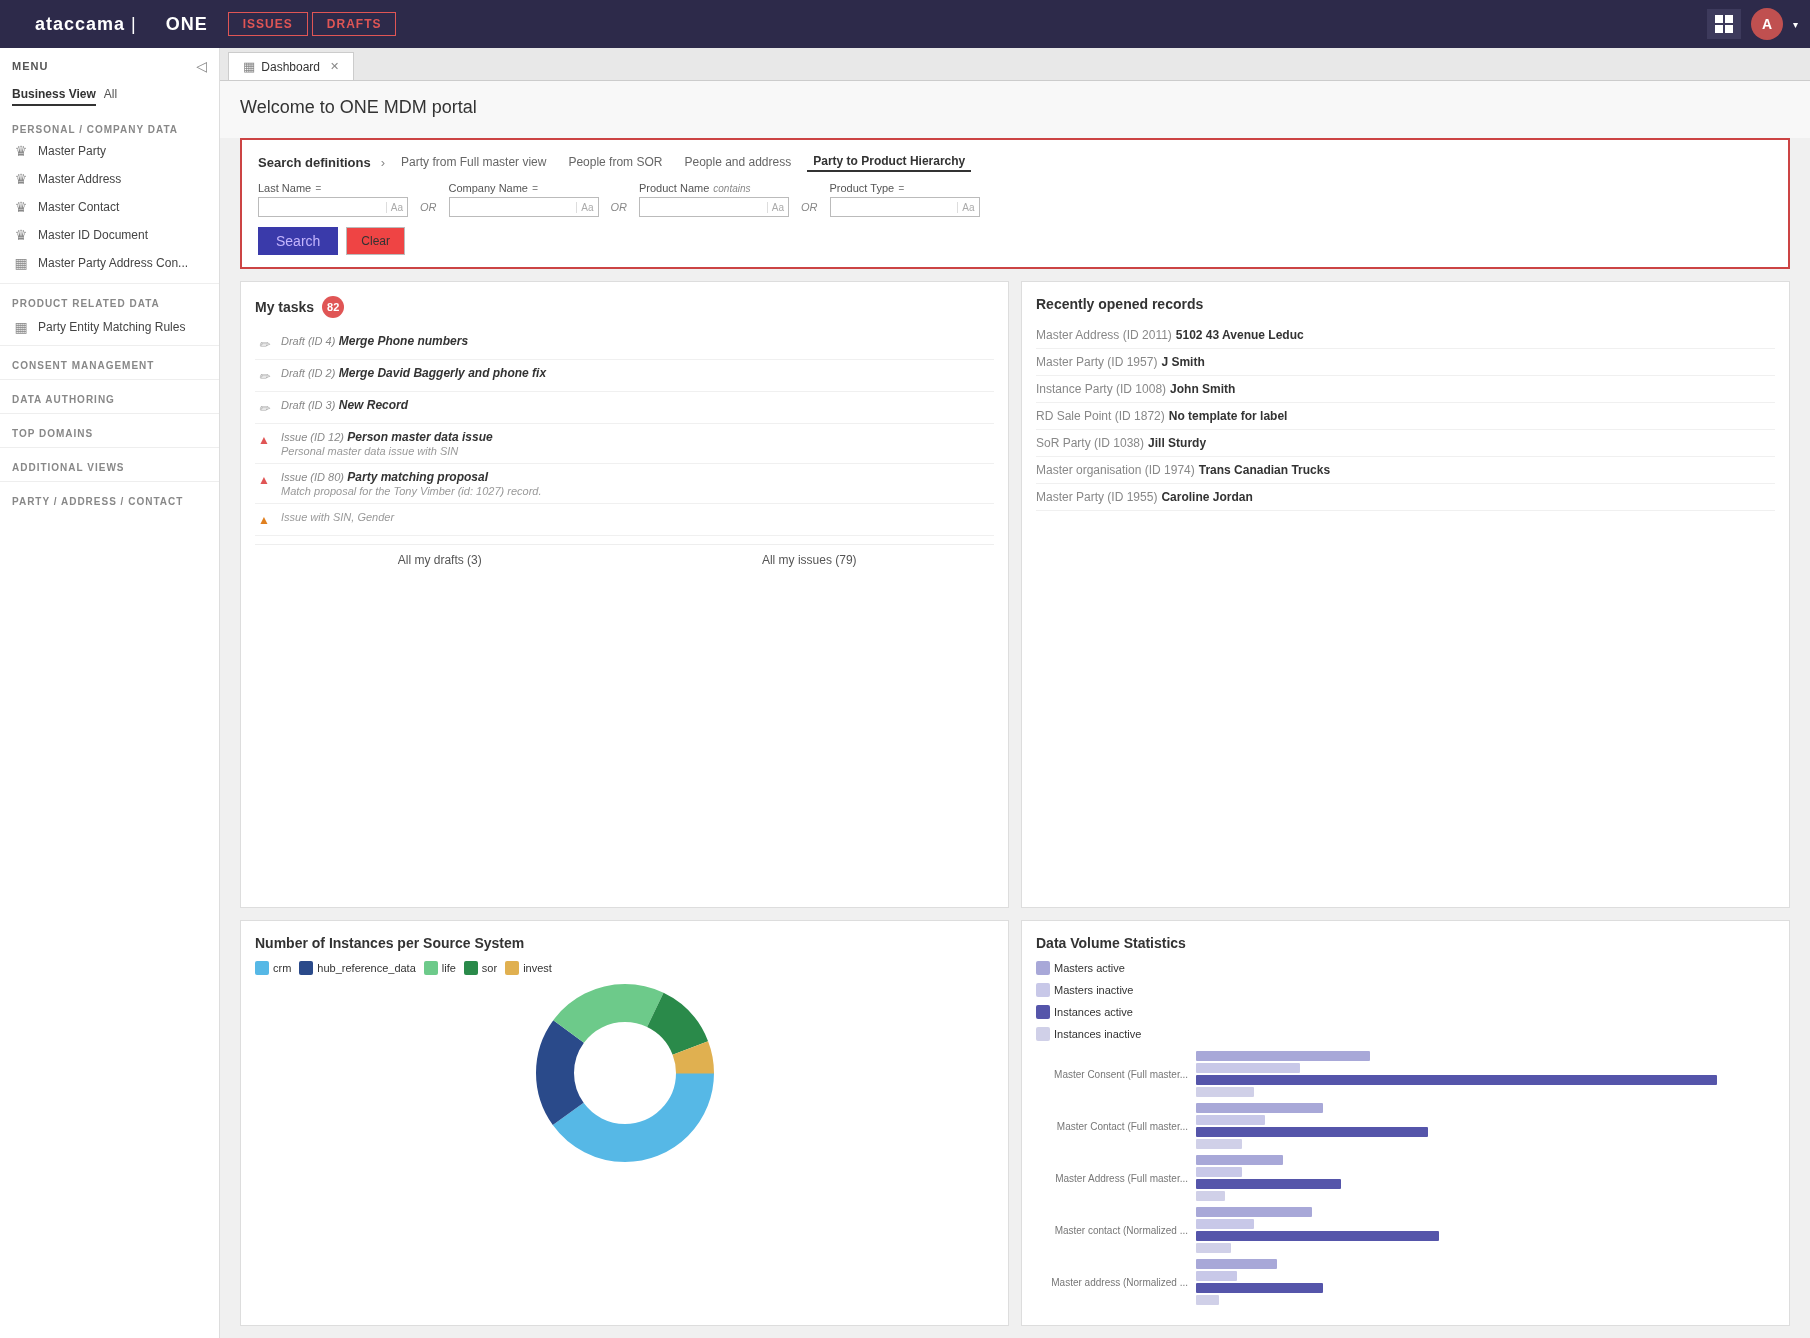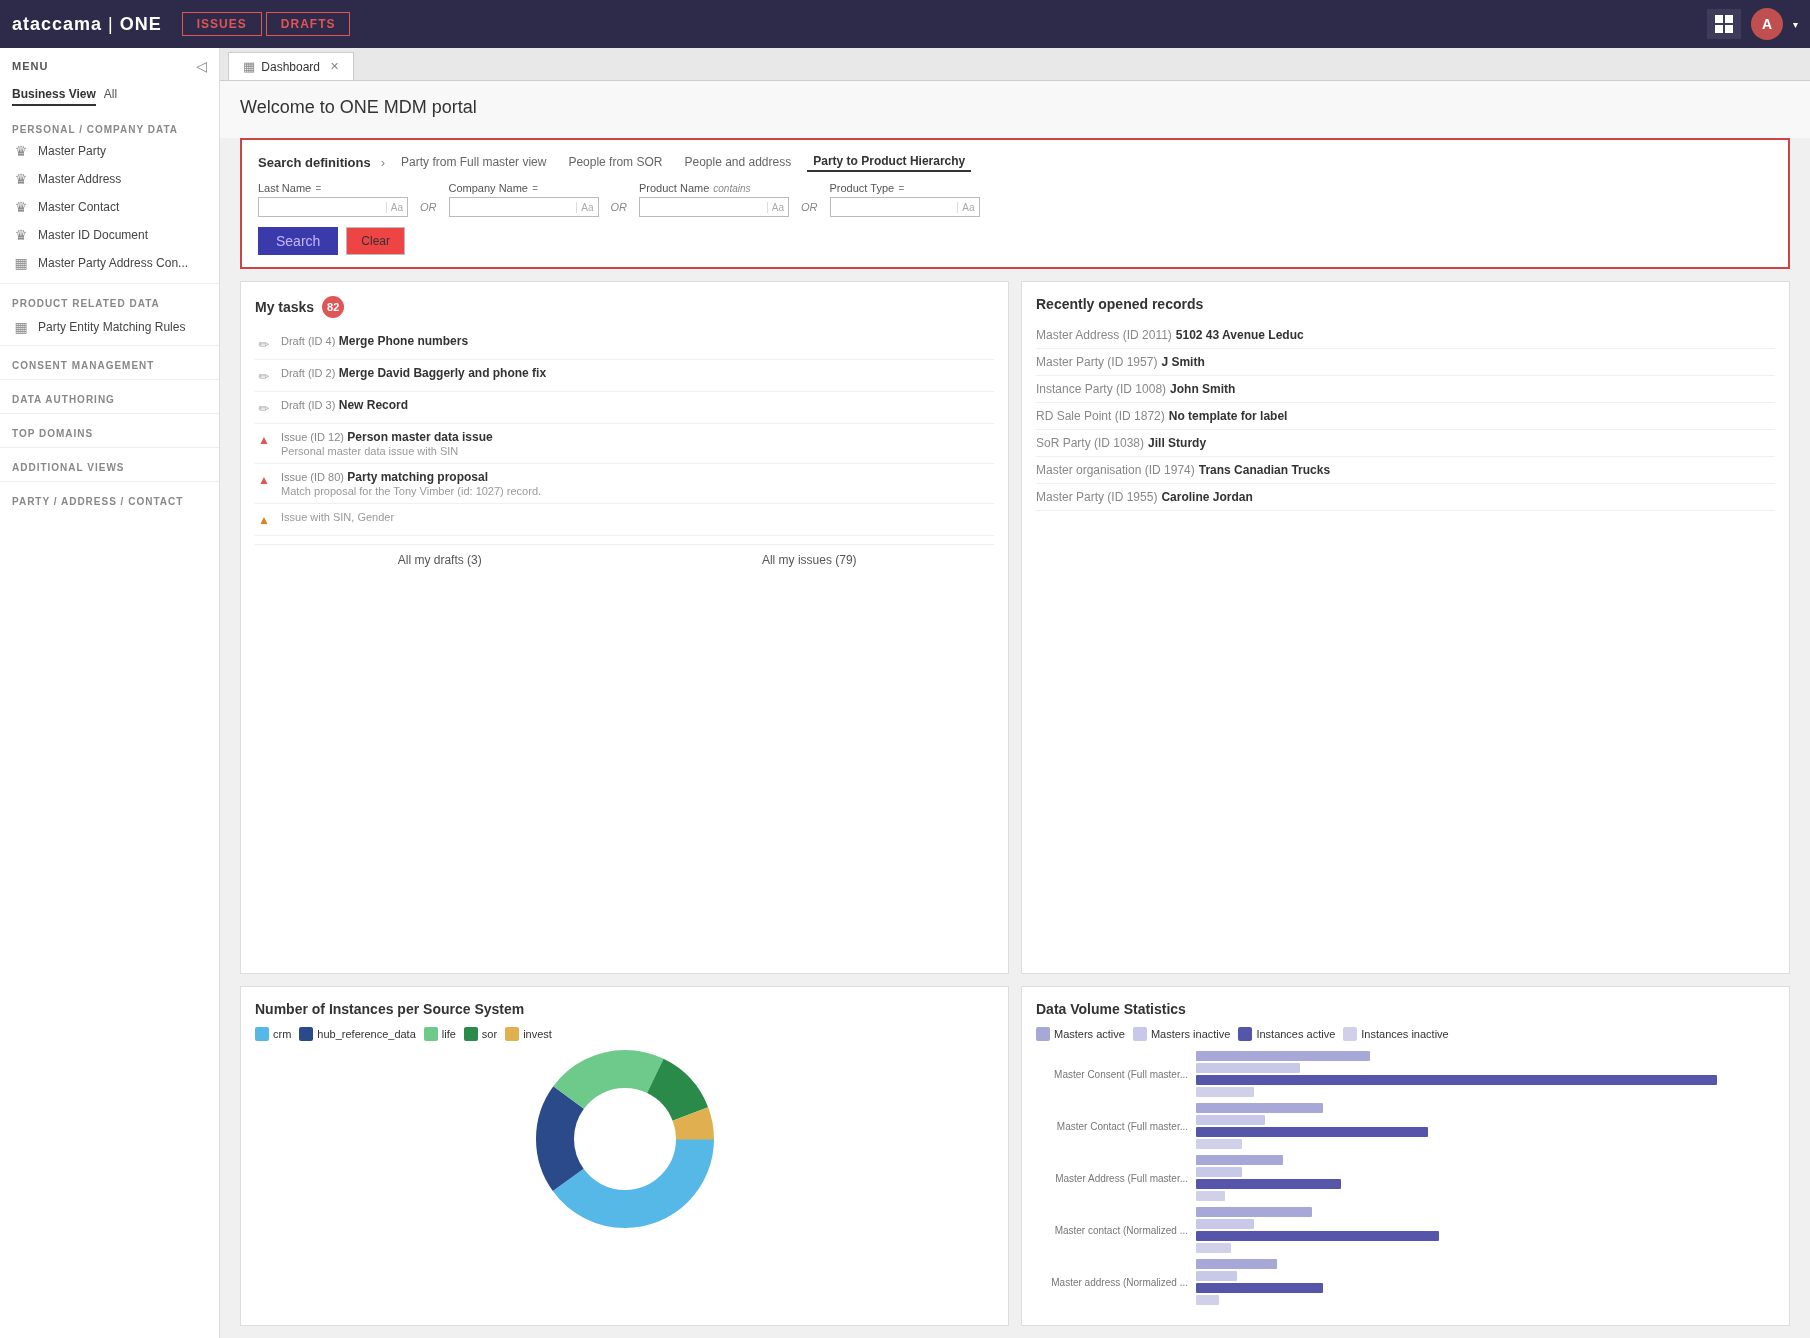--- a/index.html
+++ b/index.html
@@ -1,21 +1,21 @@
 <!DOCTYPE html>
 <html><head>
   <meta charset="utf-8">
   <style>
     * { box-sizing: border-box; margin: 0; padding: 0; }
     body { font-family: 'Segoe UI', Arial, sans-serif; font-size: 13px; background: #f0f0f0; color: #333; overflow: hidden; }
 
     
     .topbar { display: flex; align-items: center; background: #2d2a4a; height: 48px; padding: 0 12px; position: relative; }
     .logo { color: white; font-size: 18px; font-weight: 300; letter-spacing: 1px; margin-right: 20px; white-space: nowrap; }
-    .logo span { font-weight: 700; }
+    .logo span { font-weight: 700; margin-left: 23px; }
     .topbar-tabs { display: flex; gap: 4px; }
     .topbar-tab { color: #e05555; font-size: 12px; font-weight: 700; padding: 4px 14px; border: 1px solid #e05555; cursor: pointer; letter-spacing: 1px; }
     .topbar-right { margin-left: auto; display: flex; align-items: center; gap: 10px; }
     .dashboard-btn { background: #3d3a5c; border: none; padding: 6px 8px; cursor: pointer; display: grid; grid-template-columns: 1fr 1fr; gap: 2px; }
     .dashboard-btn span { display: block; width: 8px; height: 8px; background: white; }
     .avatar { width: 32px; height: 32px; border-radius: 50%; background: #c05050; color: white; display: flex; align-items: center; justify-content: center; font-weight: 700; font-size: 14px; cursor: pointer; }
     .topbar-chevron { color: white; font-size: 10px; cursor: pointer; }
 
     
     .main-layout { display: flex; height: calc(100vh - 48px); }
@@ -68,21 +68,21 @@
     .btn-search { background: #3a3aaa; color: #c4b5fd; border: none; padding: 6px 18px; font-size: 14px; cursor: pointer; }
     .btn-clear { background: #ef4444; color: #333; border: 1px solid #bbb; padding: 6px 14px; font-size: 12px; cursor: pointer; }
 
     
     .dashboard-panels { display: flex; gap: 12px; padding: 0 20px 12px; flex: 1; }
     .panel { background: white; border: 1px solid #ddd; flex: 1; padding: 14px; overflow: hidden; }
 
     
     .panel-title { font-size: 14px; font-weight: 600; color: #333; margin-bottom: 10px; display: flex; align-items: center; gap: 8px; }
     .badge { background: #e05555; color: white; border-radius: 50%; width: 22px; height: 22px; display: flex; align-items: center; justify-content: center; font-size: 11px; font-weight: 700; }
-    .task-item { display: flex; align-items: flex-start; gap: 8px; padding: 6px 0; border-bottom: 1px solid #f0f0f0; }
+    .task-item { display: flex; align-items: flex-start; gap: 8px; padding: 6px 0; border-bottom: 1px solid #f0f0f0; font-style: italic; }
     .task-icon { width: 18px; height: 18px; flex-shrink: 0; margin-top: 1px; display: flex; align-items: center; justify-content: center; }
     .task-icon.pencil::before { content: '✏'; font-size: 13px; color: #aaa; }
     .task-icon.warn-red::before { content: '▲'; font-size: 12px; color: #e05555; }
     .task-icon.warn-orange::before { content: '▲'; font-size: 12px; color: #e08020; }
     .task-text { flex: 1; }
     .task-meta { font-size: 11px; color: #888; }
     .task-title { font-size: 12px; color: #333; }
     .task-title strong { font-weight: 600; }
     .task-sub { font-size: 11px; color: #999; margin-top: 1px; }
     .task-footer { display: flex; border-top: 1px solid #eee; margin-top: 8px; }
@@ -97,21 +97,21 @@
     .bottom-panels { display: flex; gap: 12px; padding: 0 20px 12px; }
     .bottom-panel { background: white; border: 1px solid #ddd; flex: 1; padding: 14px; }
 
     
     .chart-area { position: relative; display: flex; align-items: center; justify-content: center; height: 180px; margin-top: 8px; }
     .donut-legend { display: flex; flex-wrap: wrap; gap: 8px; margin-bottom: 8px; font-size: 11px; }
     .legend-item { display: flex; align-items: center; gap: 4px; }
     .legend-color { width: 14px; height: 14px; border-radius: 2px; }
 
     
-    .bar-legend { display: flex; flex-wrap: wrap; gap: 8px; margin-bottom: 10px; font-size: 11px; }
+    .bar-legend { display: flex; flex-wrap: wrap; gap: 8px; margin-bottom: 10px; font-size: 11px; flex-direction: column; }
     .bar-row { display: flex; align-items: center; margin-bottom: 6px; font-size: 11px; }
     .bar-label { width: 160px; text-align: right; padding-right: 8px; color: #777; font-size: 10px; flex-shrink: 0; }
     .bar-group { flex: 1; display: flex; flex-direction: column; gap: 2px; }
     .bar { height: 10px; border-radius: 1px; }
 
     
     .red-outline { border: 2px solid #c44; }
   </style>
 </head>
 <body>

